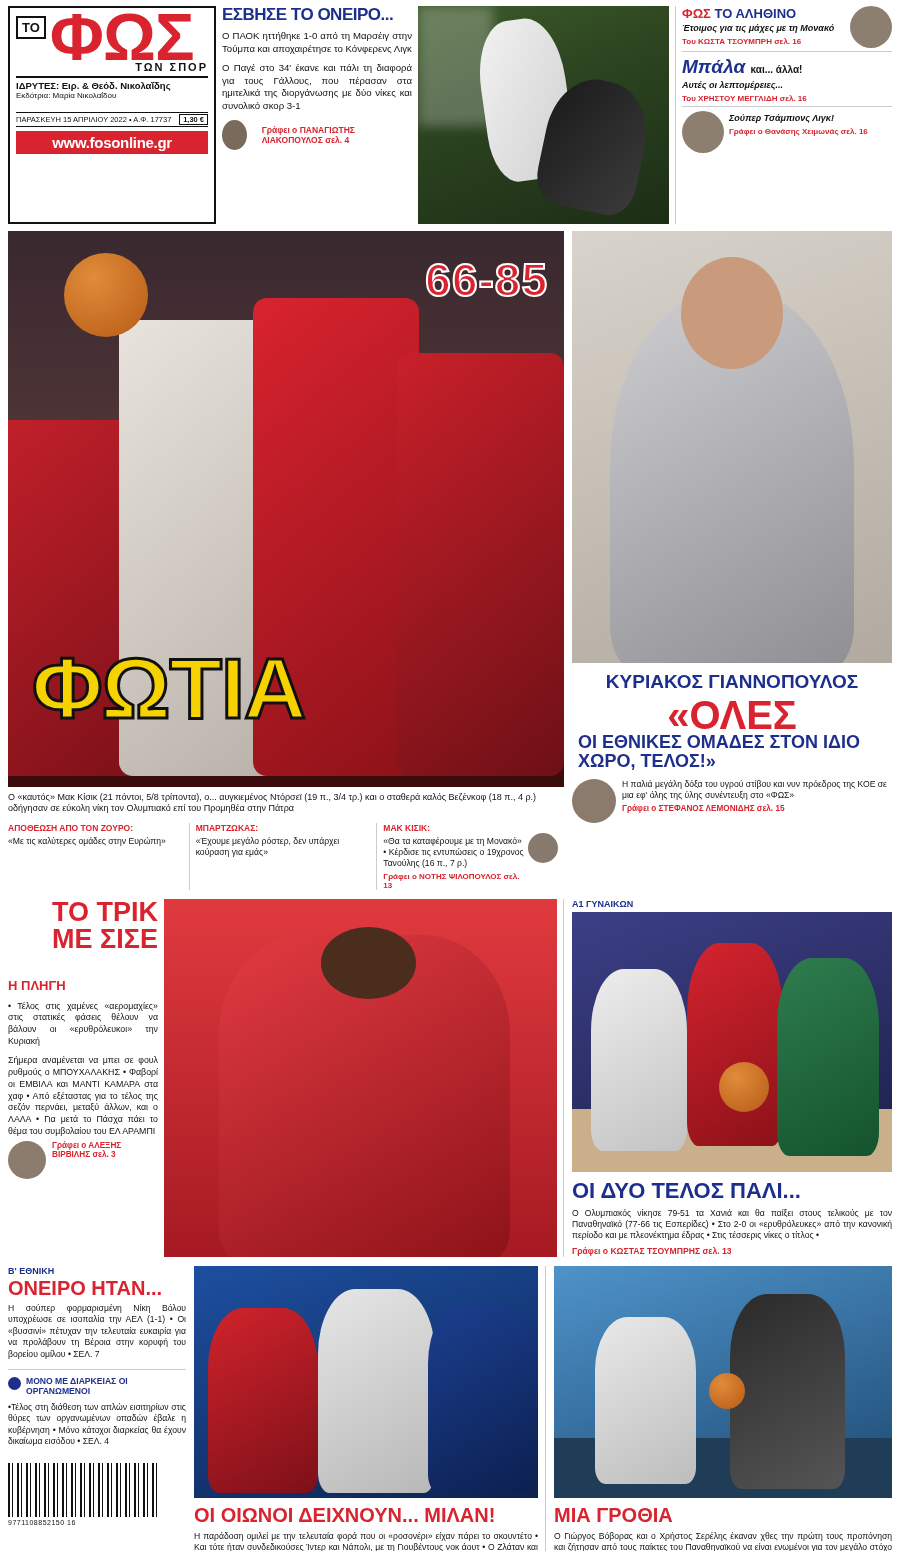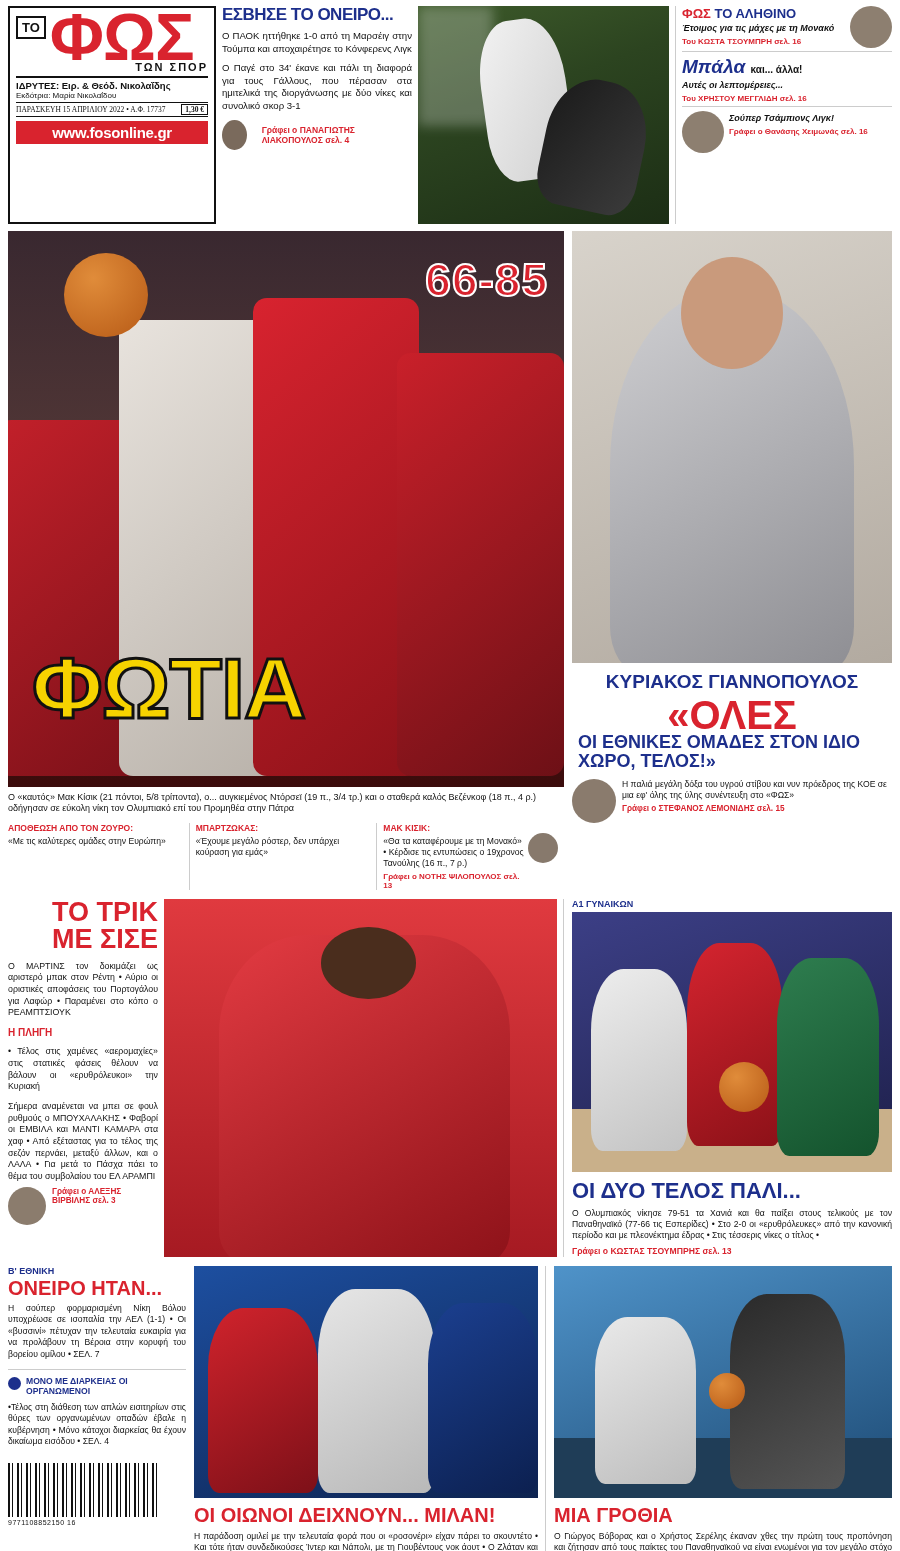--- a/index.html
+++ b/index.html
@@ -28,21 +28,21 @@
     border:2px solid #111; padding:3px 4px; margin-top:4px;
   }
   .mh-fos {
     font-size:66px; font-weight:bold; color:#d9232e;
     letter-spacing:-1px; line-height:0.9; margin-top:-4px;
   }
   .mh-sport { text-align:right; font-size:11px; letter-spacing:2px; font-weight:bold; margin-top:-6px;}
   .mh-rule { border-top:2px solid #111; margin:3px 0 2px; }
   .mh-founders { font-size:9.5px; font-weight:bold; }
   .mh-ed { font-size:8px; }
-  .mh-dateline { font-size:7.5px; display:flex; justify-content:space-between; align-items:center; border-top:1px solid #111; border-bottom:1px solid #111; padding:1px 0; margin-top:2px;font-family:Liberation Serif, serif;}
+  .mh-dateline { font-size:7.5px; display:flex; justify-content:space-between; align-items:center; border-top:1px solid #111; border-bottom:1px solid #111; padding:1px 0; margin-top:12px;}
   .mh-price { border:1px solid #111; padding:0 3px; font-weight:bold; }
   .mh-site {
     margin-top:4px; background:#d9232e; color:#fff; font-weight:bold;
     font-size:15px; text-align:center; padding:3px 0; letter-spacing:-0.3px;
   }
 
   
   .topmain { flex:1; display:flex; gap:6px; border-right:1px solid #ccc; padding-right:6px; }
   .topmain-txt { width:190px; }
   .tm-title { color:#1d2f8c; font-weight:bold; font-size:17px; line-height:1.02; letter-spacing:-0.5px; }
@@ -115,21 +115,21 @@
   .hr-foot .av { width:44px; height:44px; border-radius:50%; background:#8a7b6d; flex:0 0 44px;}
   .hr-foot p { font-size:8.6px; line-height:1.3; margin:0; }
   .hr-foot .sg { color:#d9232e; font-weight:bold; font-size:8.2px; margin-top:3px;}
 
   
   .mid { display:flex; gap:8px; margin-top:9px; }
   .mid-left { width:556px; border-right:1px solid #ccc; padding-right:6px; display:flex; gap:6px; }
   .ml-txt { width:150px; }
   .ml-title { color:#d9232e; font-weight:bold; font-size:27px; line-height:1.0; text-align:right; }
   .ml-p { font-size:8.8px; line-height:1.33; margin-top:8px; text-align:justify; }
-  .ml-sub { font-size:10px; font-weight:bold; color:#d9232e; margin-top:8px; }
+  .ml-sub { font-size:13px; font-weight:bold; color:#d9232e; margin-top:25px; }
   .ml-img { flex:1; position:relative; background:#c62430; overflow:hidden; min-height:300px;}
   .ml-bg { position:absolute; inset:0; background:linear-gradient(180deg,#e03a3f 0%,#a61a22 100%); }
   .ml-pl { position:absolute; left:14%; top:10%; width:74%; height:92%; background:linear-gradient(150deg,#e33b42,#8d1219); border-radius:30% 30% 10% 10%; }
   .ml-hd { position:absolute; left:40%; top:8%; width:24%; height:20%; border-radius:50%; background:#4a2d1d; }
   .ml-foot-row { display:flex; gap:6px; align-items:flex-start; margin-top:4px;}
   .ml-av { width:38px; height:38px; border-radius:50%; background:#8b7c6d; flex:0 0 38px;}
   .ml-sign { color:#d9232e; font-weight:bold; font-size:8.2px; }
 
   .mid-right { flex:1; }
   .mr-kicker { color:#1d2f8c; font-weight:bold; font-size:9px; }
@@ -313,21 +313,20 @@
     </div>
   </div>
 
   <div class="mid">
     <div class="mid-left">
       <div class="ml-txt">
         <div class="ml-title">
           <div>ΤΟ ΤΡΙΚ</div>
           <div>ΜΕ ΣΙΣΕ</div>
         </div>
-        <div class="ml-p">Ο ΜΑΡΤΙΝΣ τον δοκιμάζει ως αριστερό μπακ στον Ρέντη • Αύριο οι οριστικές αποφάσεις του Πορτογάλου για Λαφώρ • Παραμένει στο κόπο ο ΡΕΑΜΠΤΣΙΟΥΚ</div>
         <div class="ml-sub">Η ΠΛΗΓΗ</div>
         <div class="ml-p">• Τέλος στις χαμένες «αερομαχίες» στις στατικές φάσεις θέλουν να βάλουν οι «ερυθρόλευκοι» την Κυριακή</div>
         <div class="ml-p">Σήμερα αναμένεται να μπει σε φουλ ρυθμούς ο ΜΠΟΥΧΑΛΑΚΗΣ • Φαβορί οι ΕΜΒΙΛΑ και ΜΑΝΤΙ ΚΑΜΑΡΑ στα χαφ • Από εξέταστας για το τέλος της σεζόν περνάει, μεταξύ άλλων, και ο ΛΑΛΑ • Για μετά το Πάσχα πάει το θέμα του συμβολαίου του ΕΛ ΑΡΑΜΠΙ</div>
         <div class="ml-foot-row">
           <div class="ml-av"></div>
           <div class="ml-sign">Γράφει ο ΑΛΕΞΗΣ ΒΙΡΒΙΛΗΣ σελ. 3</div>
         </div>
       </div>
       <div class="ml-img">
         <div class="ml-bg"></div>

